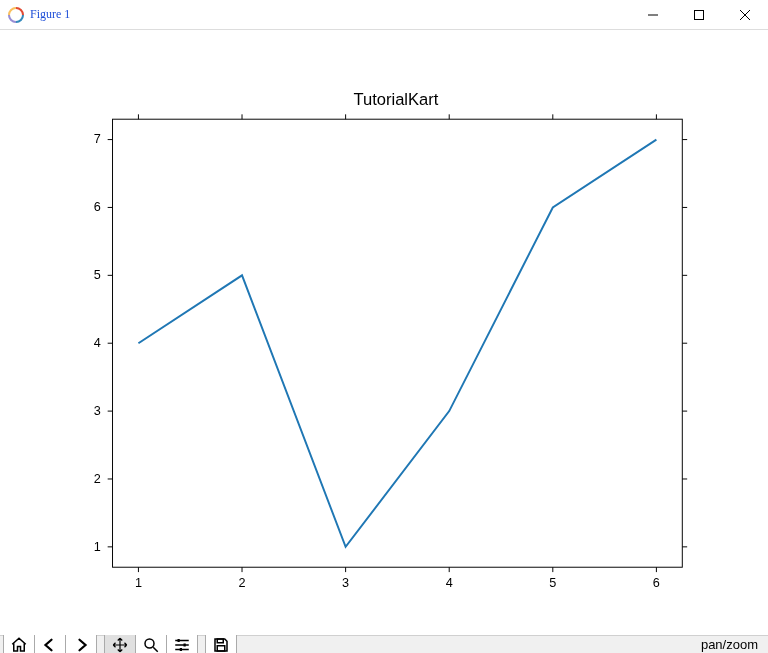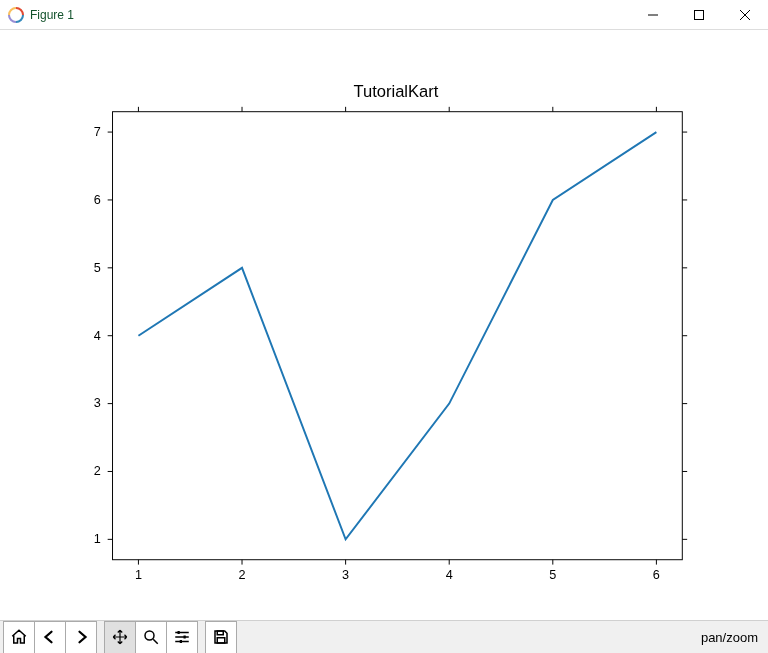--- a/index.html
+++ b/index.html
@@ -18,21 +18,22 @@
       display: flex;
       align-items: center;
       border-bottom: 1px solid #ddd;
     }
     .titlebar .icon-app {
       width: 16px; height: 16px;
       margin: 0 6px 0 8px;
     }
     .titlebar .title {
       font-size: 12px;
-      color: #14532d;
+      color: #1d4ed8;
+      font-family: Liberation Serif, serif;
     }
     .titlebar .spacer { flex: 1; }
     .winbtn {
       width: 46px; height: 30px;
       display: flex; align-items: center; justify-content: center;
       color: #000;
     }
 
     .content {
       flex: 1;
@@ -51,21 +52,21 @@
       text-anchor: middle;
     }
     .ticklabel {
       font-size: 13px;
       fill: #000;
     }
     .axis-line { stroke: #000; stroke-width: 1; fill: none; }
     .data-line { stroke: #1f77b4; stroke-width: 2; fill: none; }
 
     .toolbar {
-      height: 33px;
+      height: 18px;
       background: #f0f0f0;
       display: flex;
       align-items: center;
       border-top: 1px solid #d0d0d0;
     }
     .tbtn {
       width: 32px; height: 33px;
       display: flex; align-items: center; justify-content: center;
       border: 1px solid #aaa;
       background: #fff;

